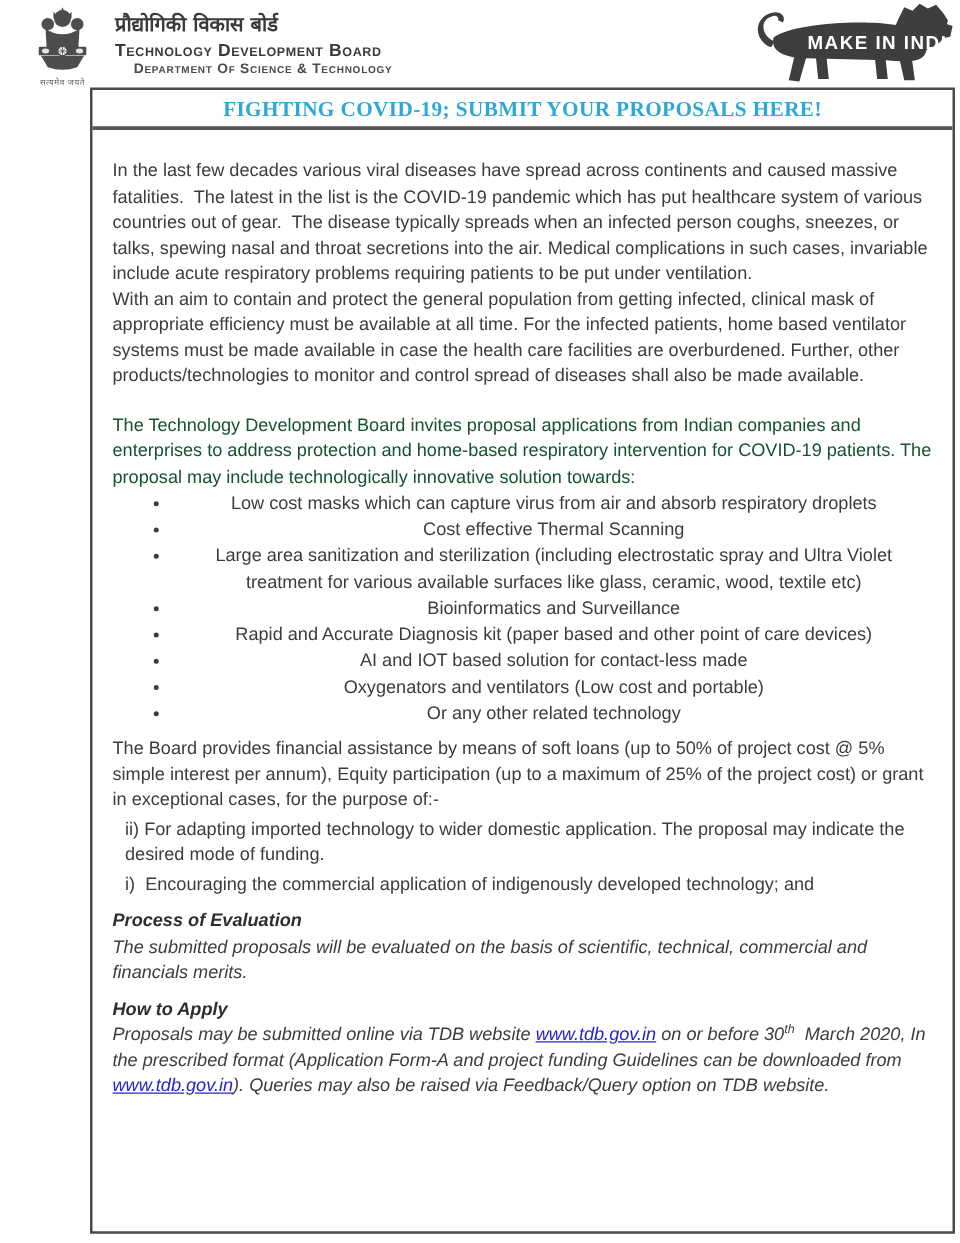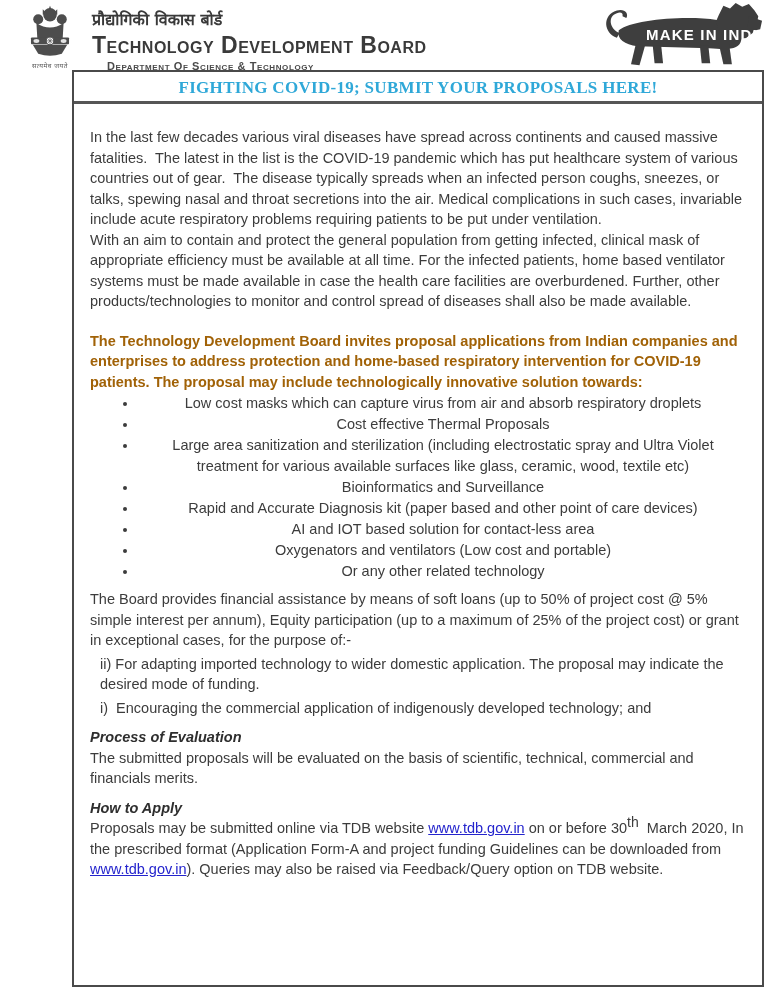--- a/index.html
+++ b/index.html
@@ -20,21 +20,21 @@
     padding-left:32px;
   }
 
   
   .hdr-emblem-wrap{position:absolute;left:18px;top:4px;width:64px;text-align:center;}
   .hdr-emblem-wrap svg{display:block;margin:0 auto;}
   .emblem-caption{font-size:6.5px;color:#5a5a5a;margin-top:1px;letter-spacing:0.5px;}
   .org-block{position:absolute;left:92px;top:8px;}
   .org-hindi{font-size:16px;font-weight:bold;color:#3a3a3a;font-family:"DejaVu Sans",sans-serif;}
   .org-english{
-    font-size:23px;color:#3a3a3a;margin-top:2px;
+    font-size:14px;color:#3a3a3a;margin-top:2px;
     font-variant:small-caps;letter-spacing:0.5px;font-weight:600;
   }
   .org-dept{
     font-size:11px;color:#4a4a4a;margin-top:1px;
     font-variant:small-caps;letter-spacing:0.6px;font-weight:600;margin-left:15px;
   }
   .mii-logo{position:absolute;left:598px;top:2px;width:165px;height:66px;}
   .mii-logo svg{position:absolute;left:0;top:0;}
   .mii-text{
     position:absolute;left:48px;top:24px;
@@ -58,29 +58,29 @@
   .box-body{
     padding:23px 16px 0 16px;
     font-size:14.5px;line-height:20.5px;color:var(--text);
   }
   .box-body p{white-space:pre-wrap;}
   .sec-heading{
     font-weight:bold;font-style:italic;color:#2e2e2e;
     margin-top:9px;
   }
   .intro{margin-bottom:0;}
-  .invite{font-weight:bold;color:#a16207;margin-top:19px;}
+  .invite{font-weight:normal;color:#14532d;margin-top:19px;}
   ul.bullets{margin:1px 0 0 0;padding-left:48px;list-style:disc;text-align:center;}
   ul.bullets li{padding-left:2px;line-height:21px;}
   .funding{margin-top:7px;}
   .funding-points{margin-top:3px;}
   .funding-point{white-space:pre-wrap;padding-left:10px;margin-top:3px;}
-  .eval-body,.apply-body{margin-top:0;}
+  .eval-body,.apply-body{margin-top:0;font-style:italic;}
   .apply-body a,.submit-link{color:var(--link);text-decoration:underline;}
-  sup{font-size:14px;line-height:0;}
+  sup{font-size:10px;line-height:0;}
   .mt12{}
 </style>
 </head>
 <body>
 
 <div class="page">
 
   <div>
 
     <div class="hdr-emblem-wrap">
@@ -146,25 +146,25 @@
 
       <p class="intro">In the last few decades various viral diseases have spread across continents and caused massive fatalities.  The latest in the list is the COVID-19 pandemic which has put healthcare system of various countries out of gear.  The disease typically spreads when an infected person coughs, sneezes, or talks, spewing nasal and throat secretions into the air. Medical complications in such cases, invariable include acute respiratory problems requiring patients to be put under ventilation.</p>
 
       <p>With an aim to contain and protect the general population from getting infected, clinical mask of appropriate efficiency must be available at all time. For the infected patients, home based ventilator systems must be made available in case the health care facilities are overburdened. Further, other products/technologies to monitor and control spread of diseases shall also be made available.</p>
 
       <p class="invite">The Technology Development Board invites proposal applications from Indian companies and enterprises to address protection and home-based respiratory intervention for COVID-19 patients. The proposal may include technologically innovative solution towards:</p>
 
       <ul class="bullets">
 
       <li class="bullet-item">Low cost masks which can capture virus from air and absorb respiratory droplets</li>
-          <li class="bullet-item">Cost effective Thermal Proposals</li>
+          <li class="bullet-item">Cost effective Thermal Scanning</li>
           <li class="bullet-item">Large area sanitization and sterilization (including electrostatic spray and Ultra Violet treatment for various available surfaces like glass, ceramic, wood, textile etc)</li>
           <li class="bullet-item">Bioinformatics and Surveillance</li>
           <li class="bullet-item">Rapid and Accurate Diagnosis kit (paper based and other point of care devices)</li>
-          <li class="bullet-item">AI and IOT based solution for contact-less area</li>
+          <li class="bullet-item">AI and IOT based solution for contact-less made</li>
           <li class="bullet-item">Oxygenators and ventilators (Low cost and portable)</li>
           <li class="bullet-item">Or any other related technology</li>
         </ul>
 
       <p class="funding">The Board provides financial assistance by means of soft loans (up to 50% of project cost @ 5% simple interest per annum), Equity participation (up to a maximum of 25% of the project cost) or grant in exceptional cases, for the purpose of:-</p>
       <div class="funding-points">
 
       <div class="funding-point">ii) For adapting imported technology to wider domestic application. The proposal may indicate the desired mode of funding.</div>
           <div class="funding-point">i)  Encouraging the commercial application of indigenously developed technology; and</div>
         </div>

